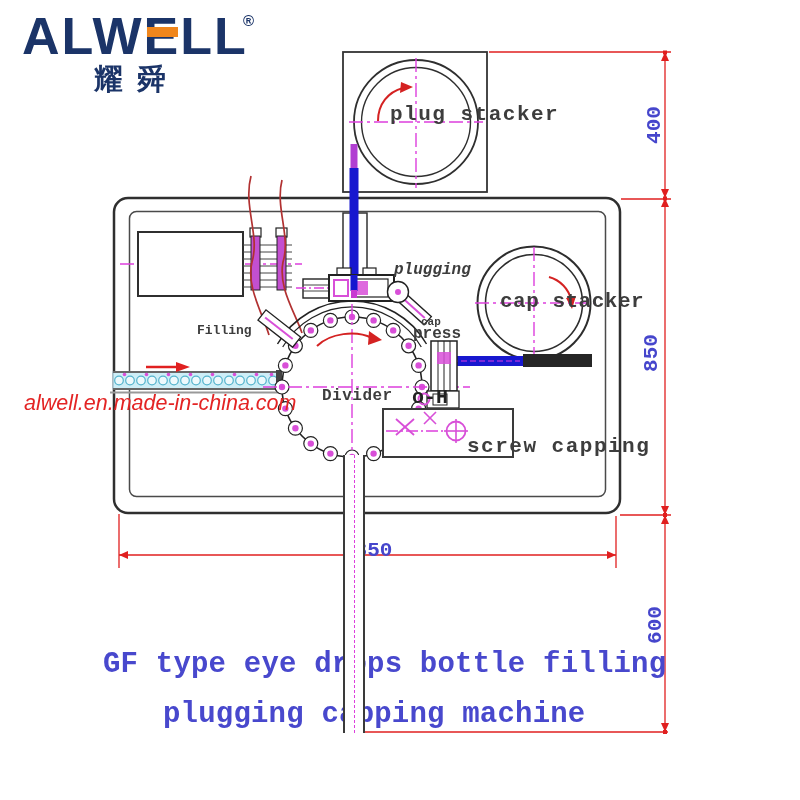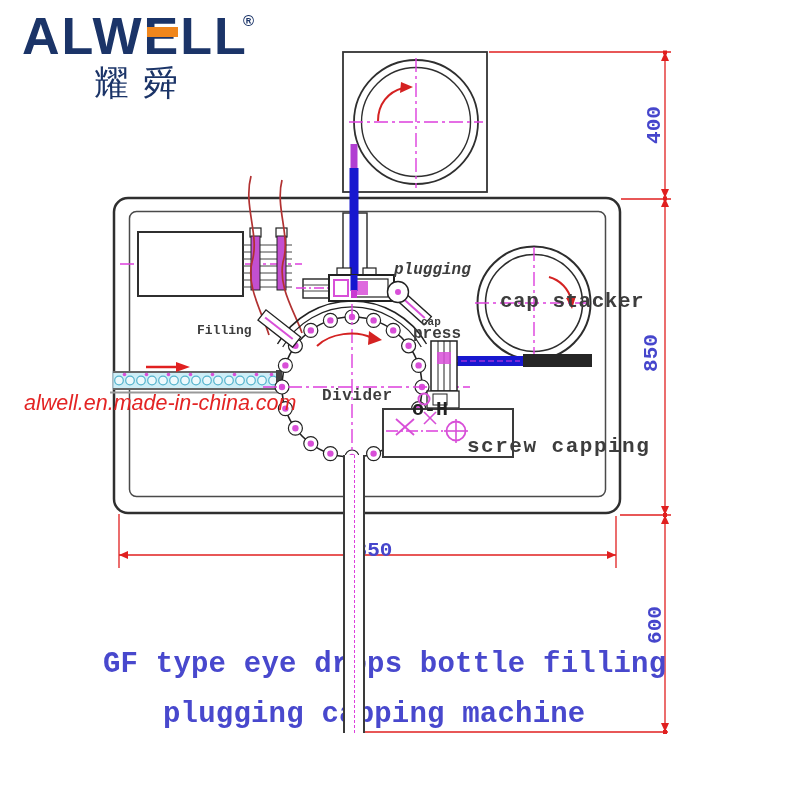--- a/index.html
+++ b/index.html
@@ -6,27 +6,27 @@
   .stage{position:relative;width:800px;height:800px;background:#ffffff;overflow:hidden;
          font-family:"Liberation Sans",sans-serif;}
   .stage svg{position:absolute;left:0;top:0;z-index:1;}
 
   
   .logo{position:absolute;left:22px;top:10px;z-index:9;}
   .logo-text{font-family:"Liberation Sans",sans-serif;font-weight:700;font-size:52px;
              color:#1b3468;letter-spacing:2px;line-height:1;}
   .logo-orange{position:absolute;left:125px;top:17px;width:31px;height:10px;background:#f0861c;}
   .logo-reg{position:absolute;left:221px;top:2px;font-size:15px;font-weight:700;color:#1b3468;}
-  .logo-cjk{position:absolute;left:72px;top:50px;font-size:35px;font-weight:400;color:#1b3468;
+  .logo-cjk{position:absolute;left:72px;top:50px;font-size:29px;font-weight:700;color:#1b3468;
             letter-spacing:14px;white-space:nowrap;}
 
   
   .cad-label{position:absolute;font-family:"Liberation Mono",monospace;font-weight:700;
              color:#3d3d3d;white-space:nowrap;z-index:4;line-height:1;}
-  .frag{color:#222;margin-top:12px;}
+  .frag{color:#222;}
 
   
   .dim-text{position:absolute;font-family:"Liberation Mono",monospace;font-weight:700;
             color:#4646cc;font-size:21px;z-index:4;white-space:nowrap;line-height:1;}
   .rot{transform:translate(-50%,-50%) rotate(-90deg);}
 
   
   .title-line{position:absolute;font-family:"Liberation Mono",monospace;font-weight:700;
               font-size:29px;color:#4848cd;letter-spacing:0.2px;white-space:nowrap;z-index:4;line-height:1;}
 
@@ -271,20 +271,21 @@
   </g>
 </svg>
 
   <div class="logo">
     <div class="logo-text">ALWELL</div>
     <div class="logo-orange"></div>
     <div class="logo-reg">®</div>
     <div class="logo-cjk">耀舜</div>
   </div>
 
+  <div class="cad-label" style="left:390px;top:104px;font-size:21px;letter-spacing:1.5px;">plug stacker</div>
   <div class="cad-label" style="left:197px;top:324px;font-size:13px;">Filling</div>
   <div class="cad-label" style="left:394px;top:262px;font-size:16px;font-style:italic;">plugging</div>
   <div class="cad-label" style="left:413px;top:294px;font-size:16px;margin-top:32px;">press</div>
   <div class="cad-label" style="left:421px;top:317px;font-size:11px;">cap</div>
   <div class="cad-label" style="left:500px;top:291px;font-size:21px;letter-spacing:0.5px;text-align:center;">cap stacker</div>
   <div class="cad-label" style="left:322px;top:388px;font-size:16px;letter-spacing:0.5px;">Divider</div>
   <div class="cad-label" style="left:467px;top:436px;font-size:21px;letter-spacing:1.5px;">screw capping</div>
   <div class="cad-label frag" style="left:412px;top:388px;font-size:20px;">o-H</div>
 
   <div class="dim-text rot" style="left:654px;top:125px;">400</div>

